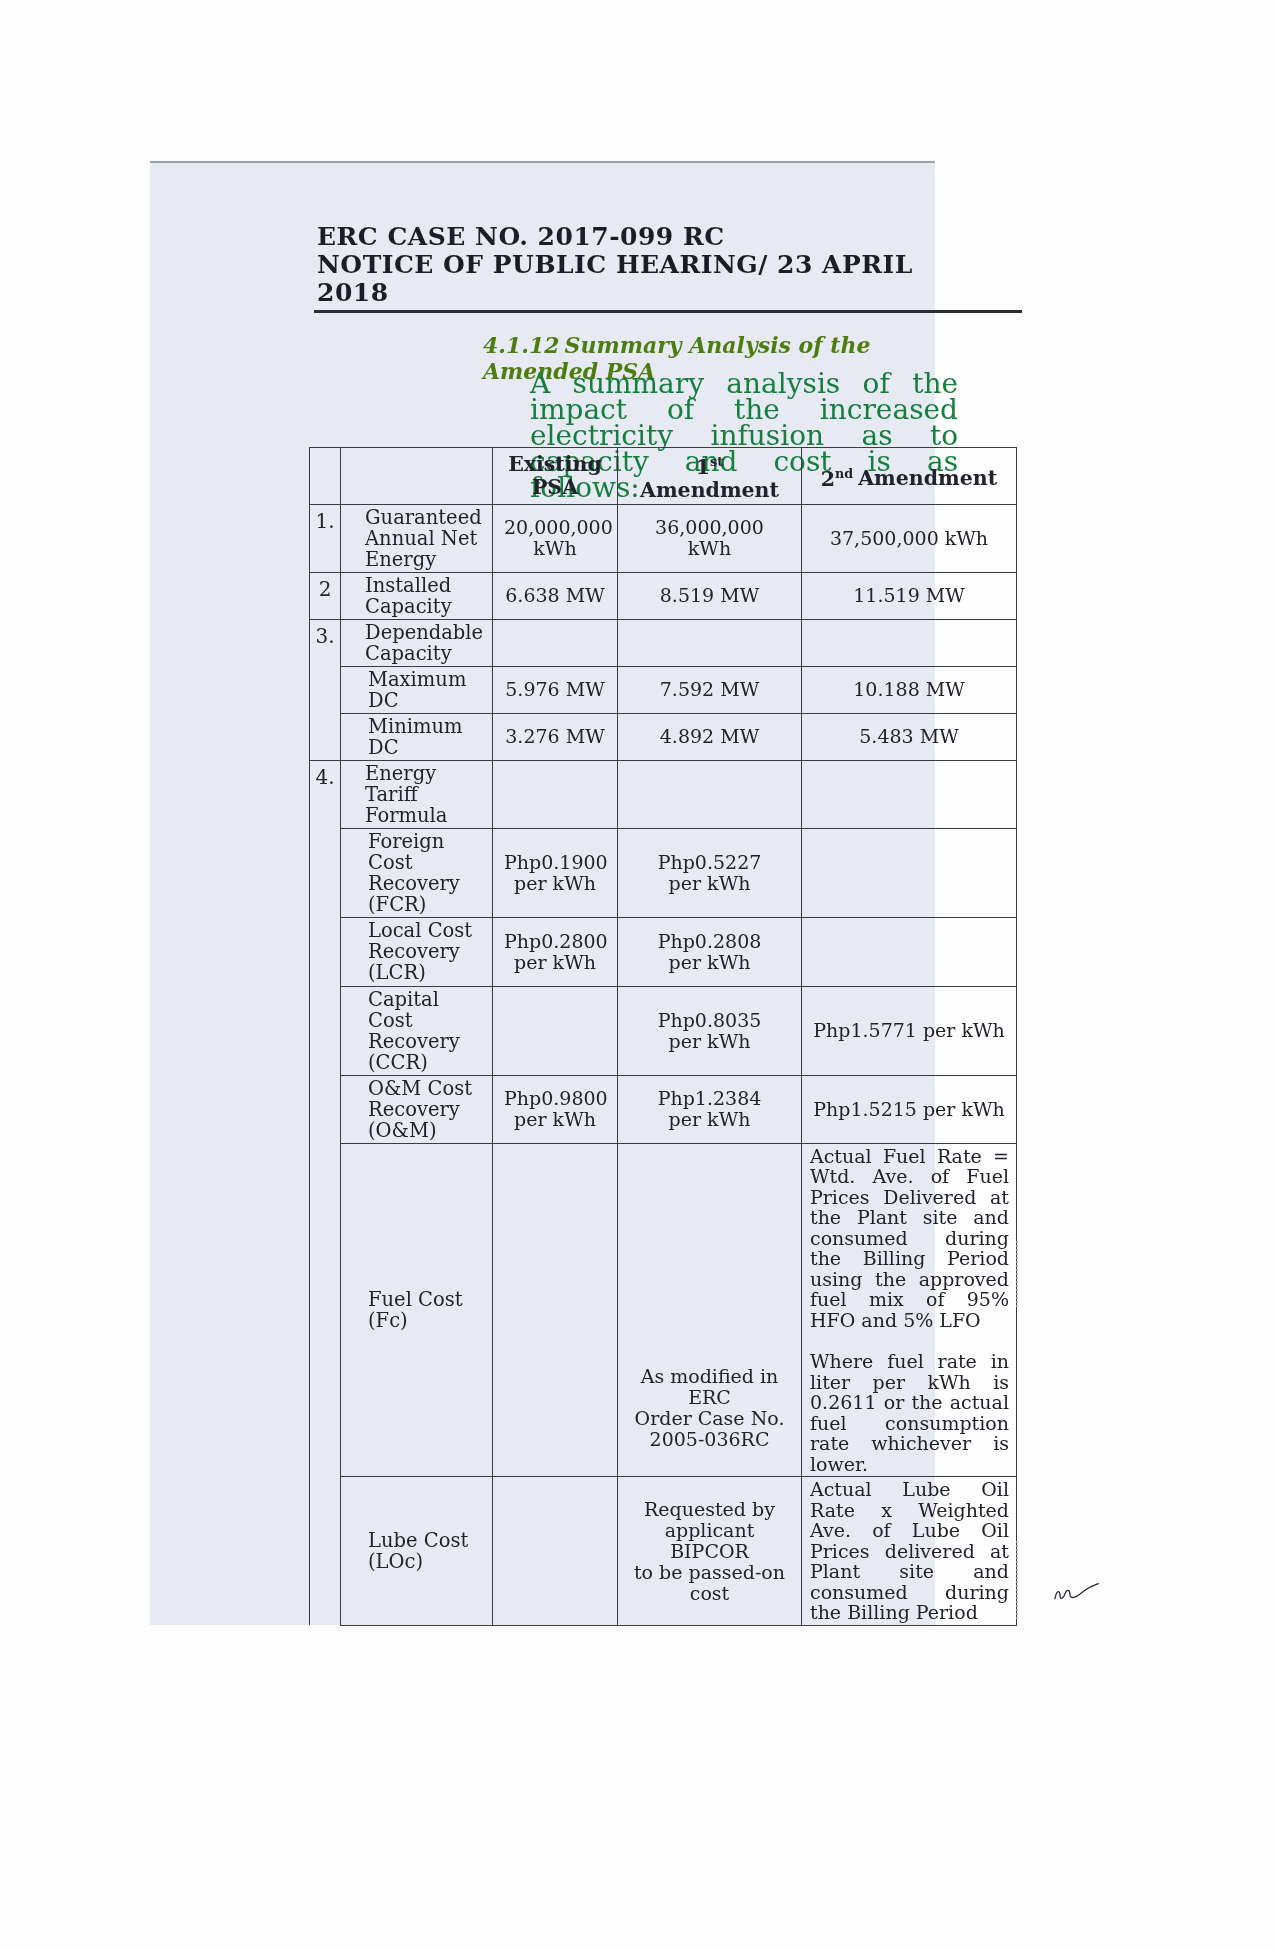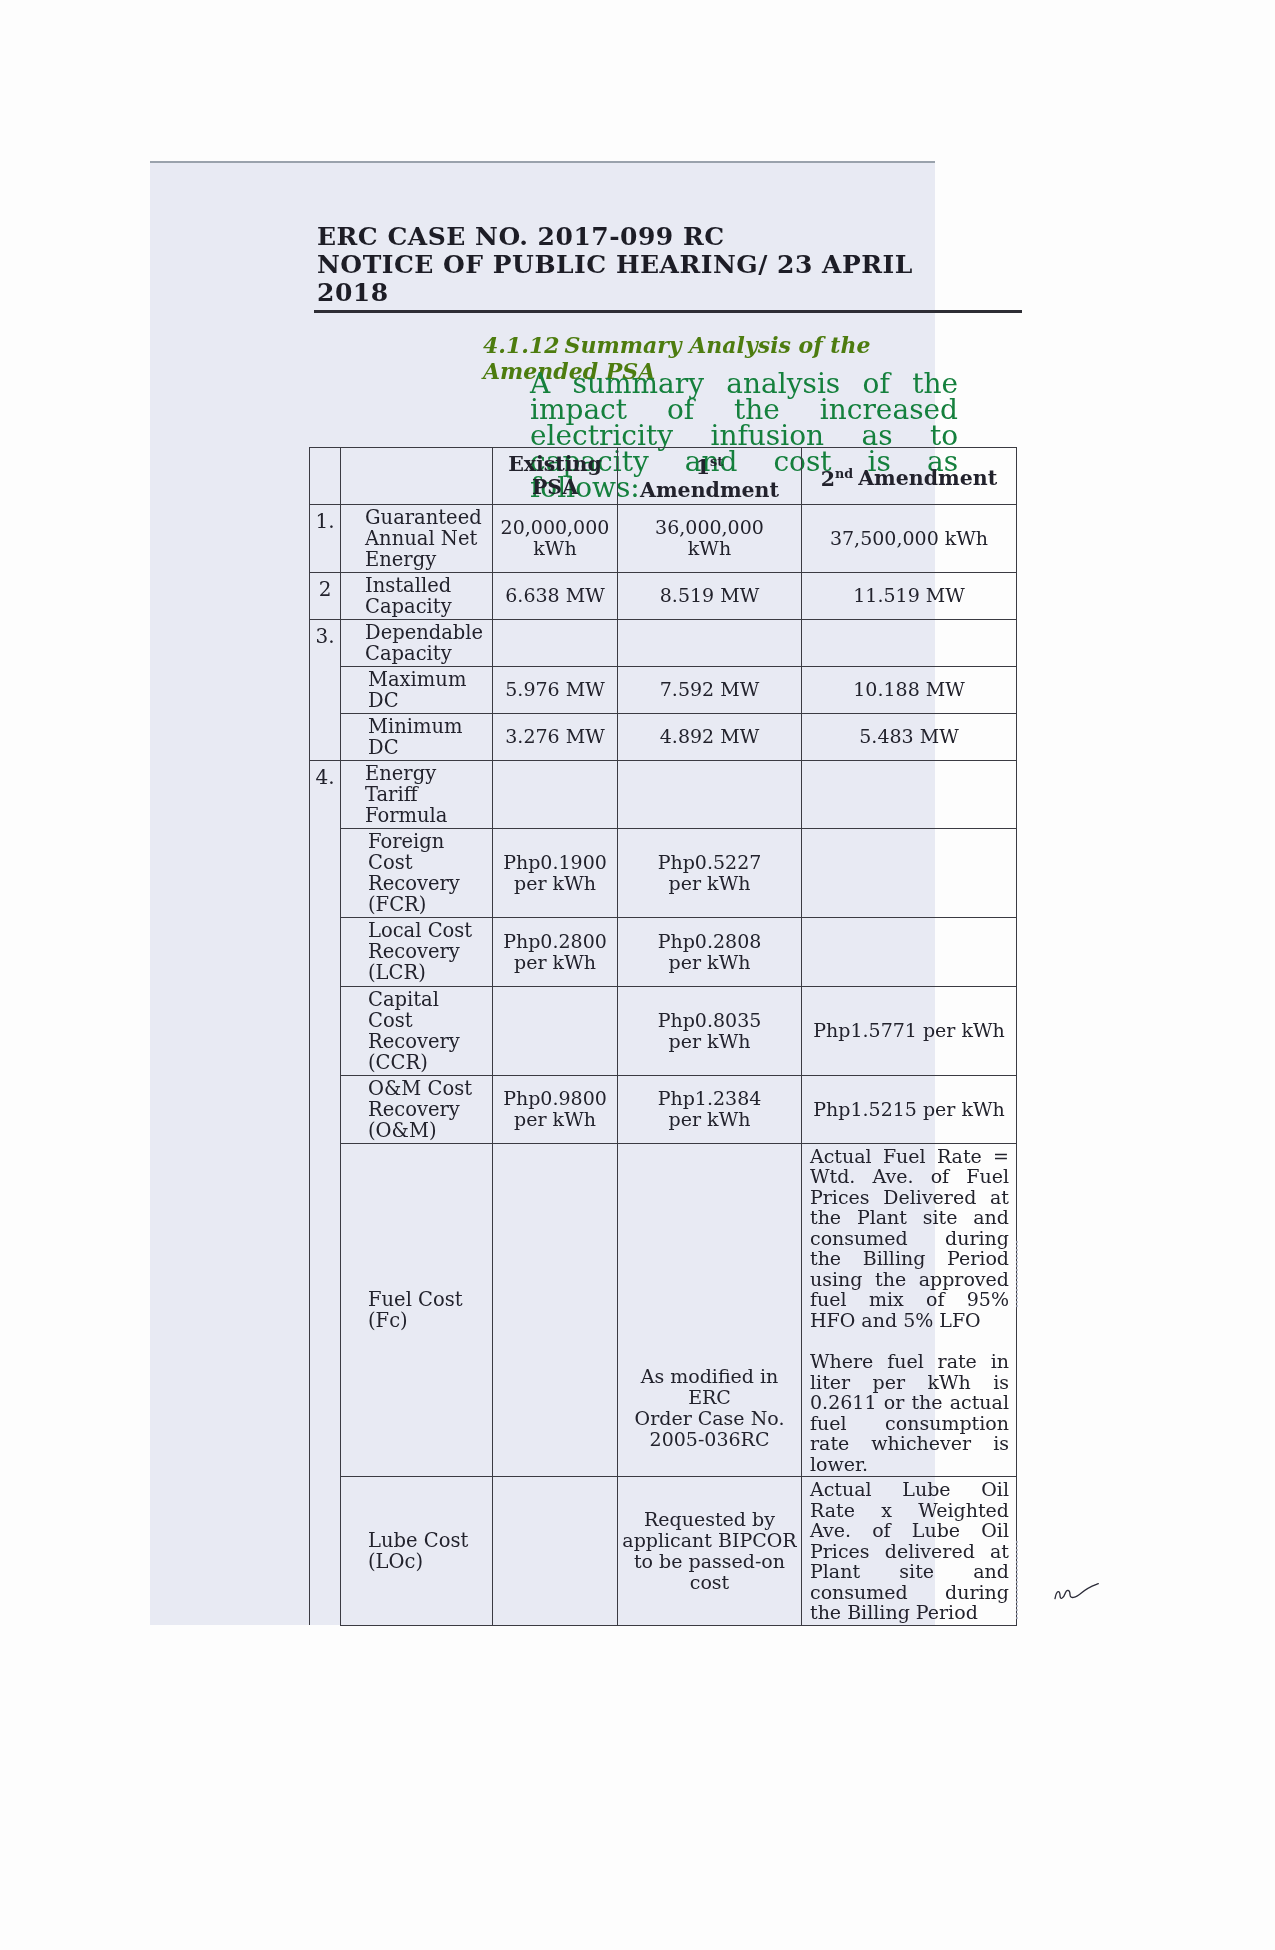--- a/index.html
+++ b/index.html
@@ -20,21 +20,21 @@
   td,th{border:1.5px solid #3b3b42;color:#22222c;overflow:hidden;}
   th{font-size:20.5px;font-weight:bold;line-height:23px;text-align:center;vertical-align:middle;padding:2px;}
   sup{font-size:0.62em;}
   .sp{margin-left:5px;}
   .pre{white-space:pre-line;}
   td.num{font-size:20px;text-align:center;vertical-align:top;padding-top:4px;}
   td.num.merge{border-top:none;border-bottom:none;}
   td.label{font-size:19.5px;line-height:21px;vertical-align:top;text-align:left;padding:2px 3px 2px 24px;white-space:pre-line;}
   td.label.ind{padding-left:27px;}
   td.label.vmid{vertical-align:middle;}
-  td.val{font-size:19px;line-height:21px;text-align:center;vertical-align:middle;white-space:pre-line;padding:1px;}
+  td.val{font-size:19px;line-height:21px;text-align:center;vertical-align:middle;white-space:pre-line;padding:11px;}
   td.just{font-size:19px;line-height:20.5px;text-align:justify;vertical-align:top;padding:2px 7px 2px 8px;}
   td.vbot{vertical-align:bottom;padding-bottom:26px;}
   .gap-top{margin-top:21px;}
 
   .dotted-artifact{position:absolute;border-left:2px dotted #a7adbf;opacity:.75;}
   .dot-a{left:866px;top:1078px;height:66px;}
   .dot-b{left:866px;top:1378px;height:78px;}
   .initials{position:absolute;left:900px;top:1415px;width:50px;height:28px;}
 </style>
 </head>

